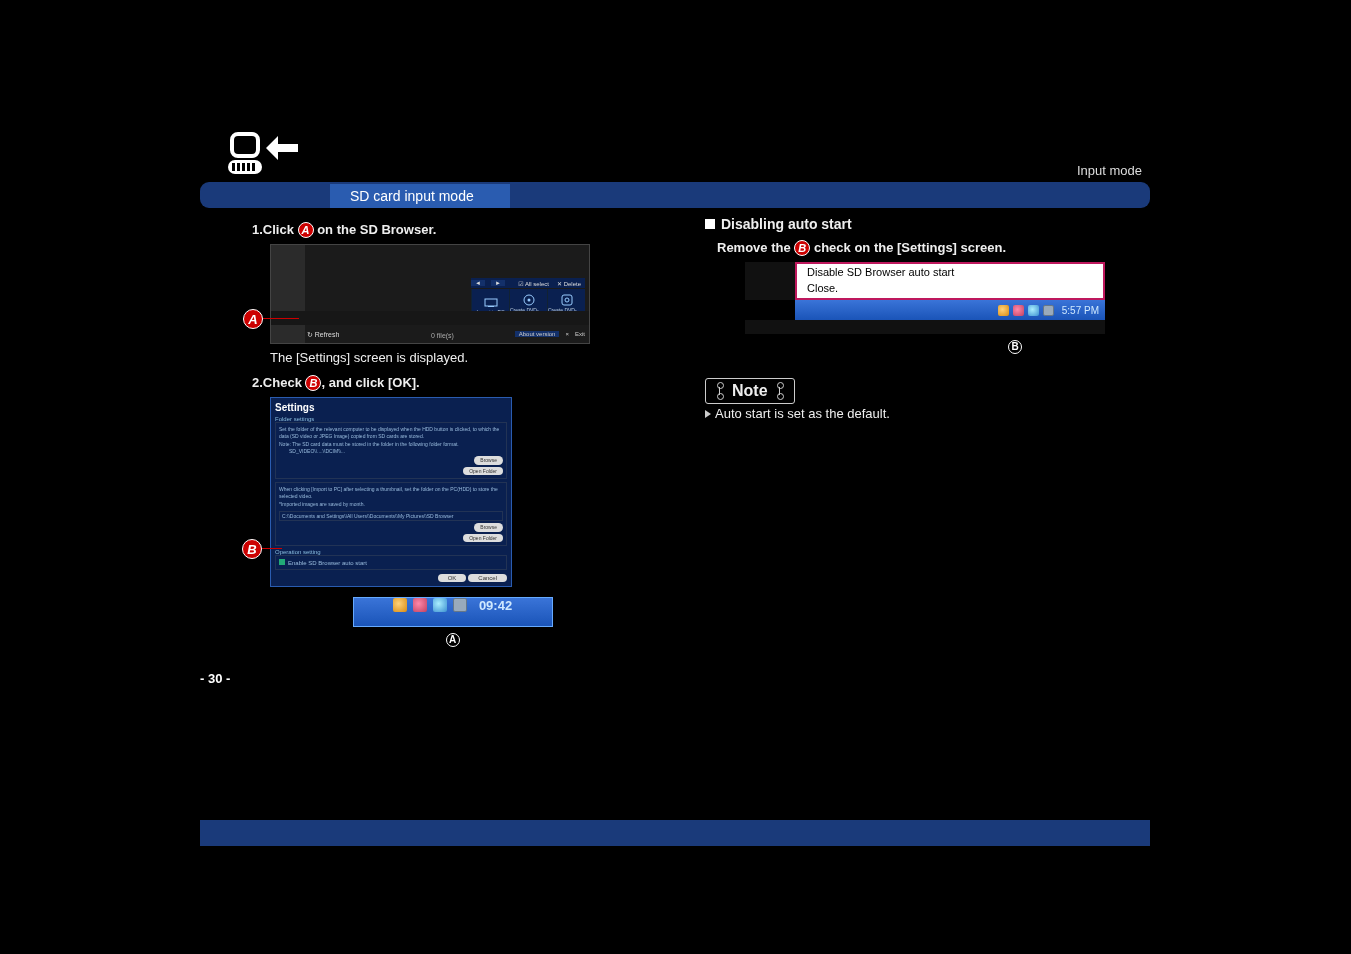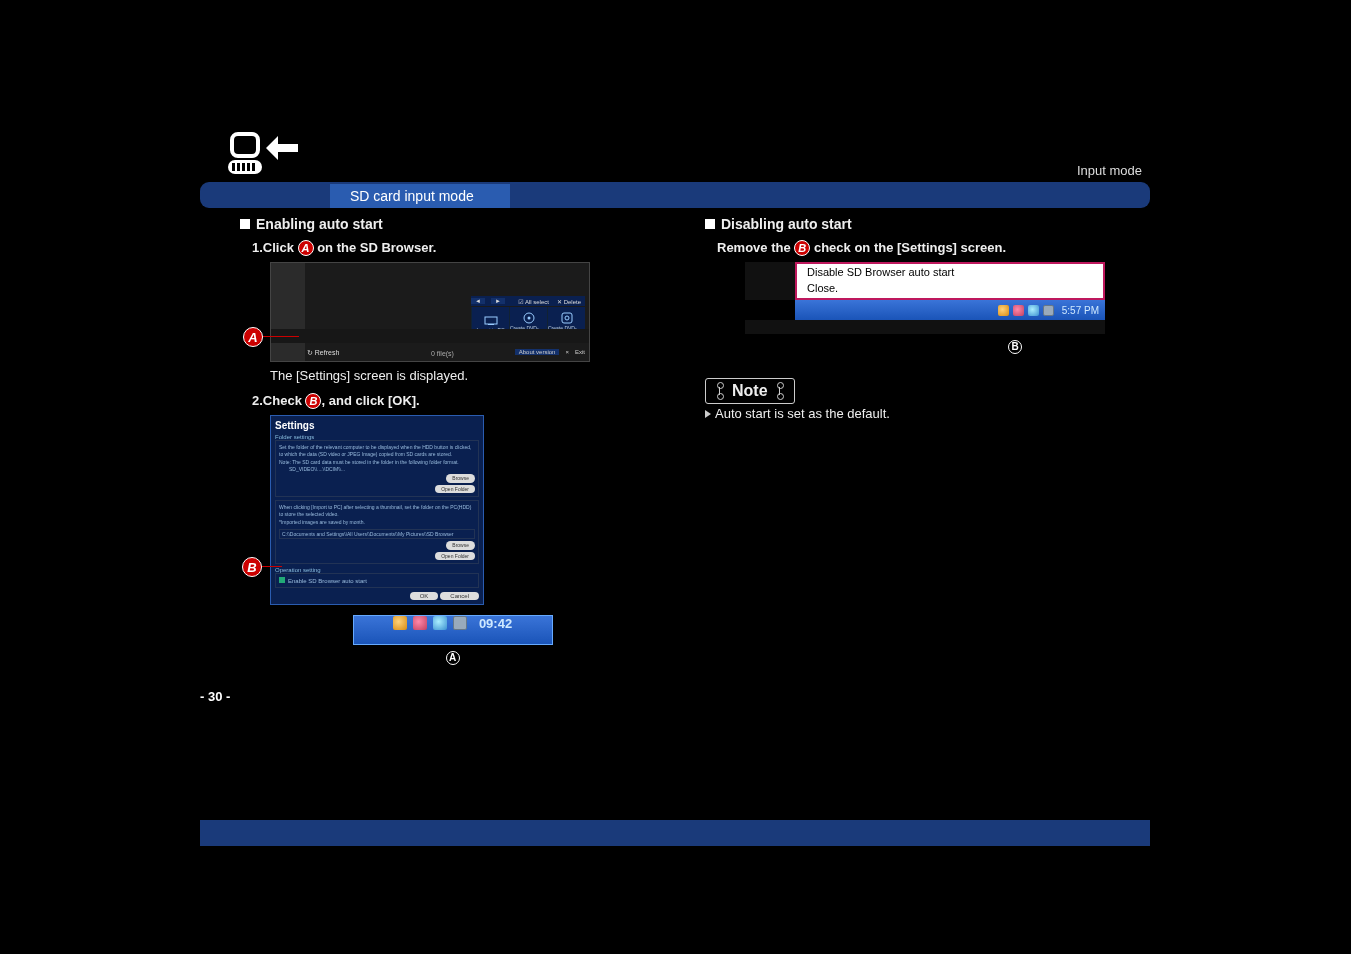--- a/index.html
+++ b/index.html
@@ -42,21 +42,21 @@
   .fig-browser .row-top { position: absolute; left: 200px; top: 33px; right: 4px; height: 10px; background: #0a2050; display: flex; align-items: center; font-size: 6px; color: #ddd; }
   .fig-browser .row-top .arr { background: #13306a; padding: 0 4px; margin-right: 6px; }
   .fig-browser .row-top .chk { margin-left: auto; margin-right: 4px; }
   .fig-browser .row-icons { position: absolute; left: 200px; top: 44px; right: 4px; bottom: 20px; background: #0a2050; display: flex; }
   .fig-browser .ic { flex: 1; display: flex; flex-direction: column; align-items: center; justify-content: center; font-size: 5px; color: #bcd; border-left: 1px solid #123; }
   .fig-browser .ic svg { margin-bottom: 1px; }
   .fig-browser .row-bot { position: absolute; left: 200px; right: 4px; bottom: 4px; height: 10px; display: flex; align-items: center; font-size: 6px; color: #ccc; }
   .fig-browser .row-bot .ver { background: #13306a; padding: 0 4px; margin-left: auto; }
   .fig-callout-a { position: absolute; left: -28px; bottom: 14px; }
   .fig-callout-a .line { position: absolute; left: 20px; top: 9px; width: 36px; height: 1px; background: #c00; }
-  .fig-settings { width: 214px; background: #0a2050; color: #fff; font-size: 7px; position: relative; padding: 4px; border: 1px solid #2a5cb0; }
+  .fig-settings { width: 242px; background: #0a2050; color: #fff; font-size: 7px; position: relative; padding: 4px; border: 1px solid #2a5cb0; }
   .fig-settings h4 { color: #fff; font-size: 10px; font-weight: bold; margin-bottom: 3px; }
   .fig-settings .group { border: 1px solid #235; padding: 3px; margin-bottom: 3px; font-size: 5px; color: #9bd; line-height: 1.3; }
   .fig-settings .btn-r { text-align: right; margin-top: 2px; }
   .fig-settings .btn-r span { display: inline-block; background: #ddd; color: #333; font-size: 5px; padding: 1px 6px; border-radius: 6px; margin-left: 2px; }
   .fig-settings .op { border: 1px solid #235; padding: 3px; font-size: 6px; color: #9bd; }
   .fig-settings .op .chk { display: inline-block; width: 6px; height: 6px; background: #2a7; margin-right: 3px; }
   .fig-settings .bot { text-align: right; margin-top: 4px; }
   .fig-settings .bot span { display: inline-block; background: #ddd; color: #333; font-size: 6px; padding: 1px 10px; border-radius: 6px; margin-left: 2px; }
   .fig-callout-b { position: absolute; left: -28px; bottom: 28px; }
   .fig-callout-b .line { position: absolute; left: 20px; top: 9px; width: 20px; height: 1px; background: #c00; }
@@ -103,21 +103,20 @@
     </div>
   </div>
   <div class="blue-band">
     <div class="spacer1"></div>
     <div class="title">SD card input mode</div>
   </div>
 
   <div class="content">
 
     <div class="col">
-      <div class="sect-head"><span class="black-sq"></span><span>Enabling auto start</span></div>
 
       <div class="step">
         <b><span>1.Click </span></b><span class="bullet-a-red">A</span><b><span> on the SD Browser.</span></b>
       </div>
 
       <div class="fig">
         <div class="fig-browser">
           <div class="left-col"></div>
           <div class="row-top">
             <span class="arr">◄</span>

